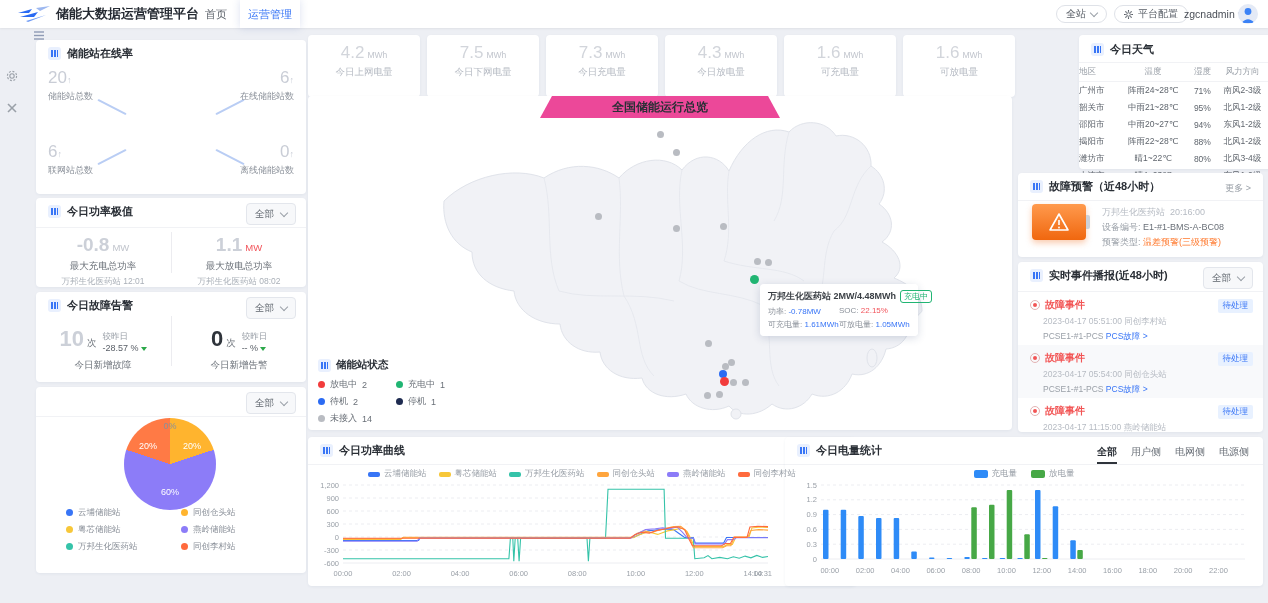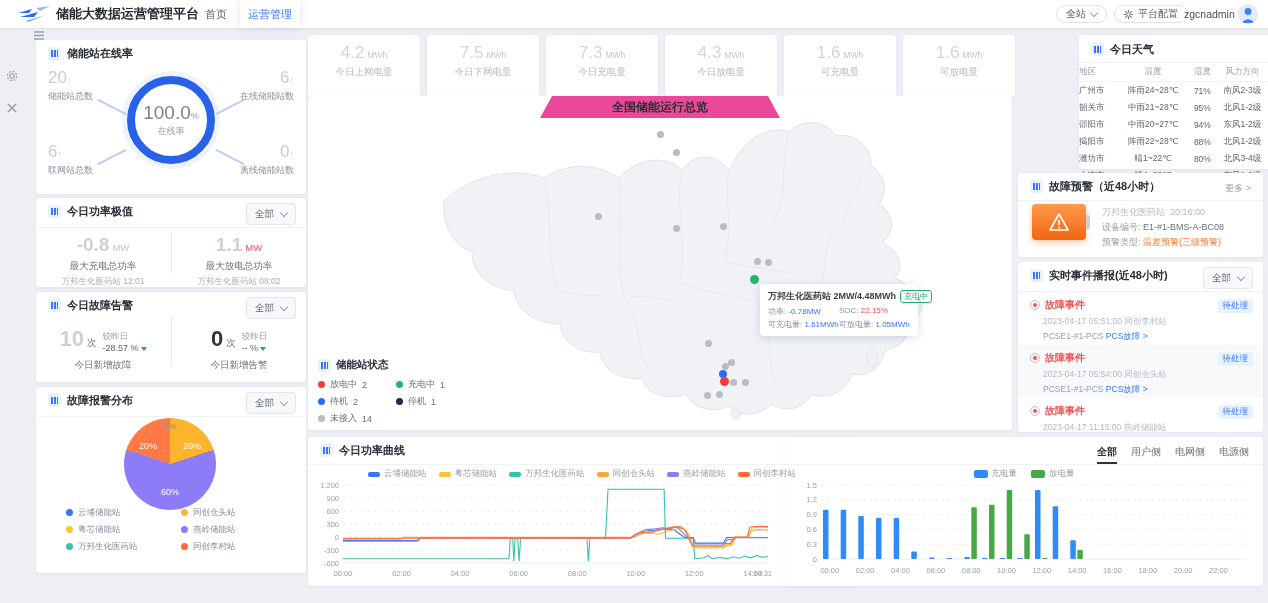--- a/index.html
+++ b/index.html
@@ -178,24 +178,20 @@
         <line x1="1" y1="1" x2="9" y2="9"></line>
         <line x1="9" y1="1" x2="1" y2="9"></line>
       </g>
     </svg>
 
   <div class="card" style="left:36px;top:40px;width:270px;height:154px">
     <div class="card-head">
       <span class="sec-icon"></span>
       <span class="card-title">储能站在线率</span>
     </div>
-    <div class="gauge">
-      <div class="gauge-val"><span>100.0</span><span class="pc">%</span></div>
-      <div class="gauge-lab">在线率</div>
-    </div>
     <div class="diag" style="left:60px;top:66px;transform:rotate(27deg)"></div>
     <div class="diag" style="left:178px;top:66px;transform:rotate(-27deg)"></div>
     <div class="diag" style="left:60px;top:116px;transform:rotate(-27deg)"></div>
     <div class="diag" style="left:178px;top:116px;transform:rotate(27deg)"></div>
     <div class="os-stat" style="left:12px;top:28px">
       <div class="os-val"><span>20</span><span class="up">↑</span></div>
       <div class="os-lab">储能站总数</div>
     </div>
     <div class="os-stat" style="right:12px;top:28px;text-align:right">
       <div class="os-val"><span>6</span><span class="up">↑</span></div>
@@ -252,24 +248,20 @@
     <div class="half-div" style="top:24px;bottom:16px"></div>
     <div class="half" style="right:0">
       <div style="margin-top:4px">
         <span class="big-val dark" style="font-size:22px">0</span><span class="unit" style="color:#6a7078">次</span><span class="cmp"><div class="cmp-l">较昨日</div><div class="cmp-v"><span>-- %</span><span class="tri-down"></span></div></span>
       </div>
       <div class="h-lab" style="margin-top:6px">今日新增告警</div>
     </div>
   </div>
 
   <div class="card" style="left:36px;top:387px;width:270px;height:186px">
-    <div class="card-head">
-      <span class="sec-icon"></span>
-      <span class="card-title">故障报警分布</span>
-    </div>
     <div class="pill">
       <span>全部</span>
         <span class="chev"></span>
     </div>
     <div class="hr" style="top:29px"></div>
     <div class="pie" id="pie" style="background: conic-gradient(rgb(255, 180, 46) 0deg, rgb(255, 180, 46) 72deg, rgb(140, 124, 248) 72deg, rgb(140, 124, 248) 288deg, rgb(255, 122, 69) 288deg, rgb(255, 122, 69) 360deg);"></div>
     <div id="pie-labels">
         <span class="pie-lab" style="left: 156px; top: 59px;">20%</span>
         <span class="pie-lab" style="left: 134px; top: 105px;">60%</span>
         <span class="pie-lab" style="left: 112px; top: 59px;">20%</span>
@@ -603,20 +595,24 @@
         <polyline points="30.0,59.5 105.6,59.5 107.1,56.5 320.3,56.5 326.7,53.4 335.0,49.9 344.7,48.8 353.0,48.0 360.8,48.8 366.7,53.0 371.6,56.5 380.3,56.5 382.3,62.1 410.6,62.1 413.5,56.5 455.0,56.5" fill="none" stroke="#3875f6" stroke-width="1.1"></polyline>
         <polyline points="30.0,58.4 87.6,58.4 89.5,56.7 320.3,56.7 325.2,54.3 335.0,50.8 344.7,53.4 354.5,49.9 361.8,48.6 369.1,47.3 374.0,50.4 377.4,56.7 381.3,65.5 410.6,65.5 414.5,63.4 419.4,63.4 422.8,56.2 436.0,56.2 438.9,46.9 447.2,46.0 455.0,46.5" fill="none" stroke="#f7c739" stroke-width="1.1"></polyline>
         <polyline points="30.0,77.7 195.9,77.7 197.4,57.3 199.8,57.3 200.8,80.3 202.2,57.3 204.7,57.3 206.1,80.3 207.6,57.3 274.0,57.3 275.4,80.3 276.9,57.3 292.5,57.3 295.0,8.3 351.1,8.3 352.5,57.3 380.3,57.3 381.8,77.7 391.1,76.8 395.0,74.6 398.9,77.7 406.7,76.4 414.5,77.7 420.4,75.7 426.2,77.2 432.1,75.1 437.9,76.8 443.8,74.4 449.6,76.4 455.0,75.5" fill="none" stroke="#35c3a9" stroke-width="1.1"></polyline>
         <polyline points="30.0,57.7 88.6,57.7 90.5,56.3 318.9,56.3 323.7,52.5 331.5,49.9 338.4,51.7 346.2,49.1 353.0,47.3 360.8,45.6 367.7,45.2 372.5,49.1 376.4,56.3 380.3,66.8 409.6,66.8 413.5,64.7 417.9,64.7 421.3,56.0 435.0,56.0 437.9,49.5 445.7,48.6 455.0,49.1" fill="none" stroke="#ffa53d" stroke-width="1.1"></polyline>
         <polyline points="30.0,60.3 104.2,60.3 106.1,57.1 317.9,57.1 322.8,53.4 332.5,48.6 342.3,47.8 349.6,46.9 356.9,47.8 364.2,46.0 369.1,50.8 374.5,57.1 380.3,57.1 382.3,62.9 411.6,62.9 414.5,58.6 420.4,58.6 423.3,56.7 455.0,56.7" fill="none" stroke="#8c7cf8" stroke-width="1.1"></polyline>
         <polyline points="30.0,57.3 316.9,57.3 321.8,53.8 328.6,51.2 336.4,52.1 343.3,49.5 351.1,48.2 357.9,46.5 365.7,46.0 371.6,48.6 375.5,57.3 379.4,64.7 408.6,64.7 412.5,62.5 417.4,62.5 420.8,56.4 434.0,56.4 436.9,46.0 444.8,45.2 455.0,45.6" fill="none" stroke="#ff6a3d" stroke-width="1.1"></polyline>
       </svg>
   </div>
 
   <div class="card" style="left:785px;top:437px;width:478px;height:149px">
+    <div class="card-head">
+      <span class="sec-icon"></span>
+      <span class="card-title">今日电量统计</span>
+    </div>
     <div class="estat-tabs" id="estat-tabs">
         <span class="estat-tab active">全部</span>
         <span class="estat-tab">用户侧</span>
         <span class="estat-tab">电网侧</span>
         <span class="estat-tab">电源侧</span>
       </div>
     <div class="hr" style="top:27px"></div>
     <div class="bar-legend" id="bar-legend">
         <div class="cl-item">
           <span class="cl-swatch" style="background: rgb(46, 139, 247); width: 14px; height: 8px;"></span>

